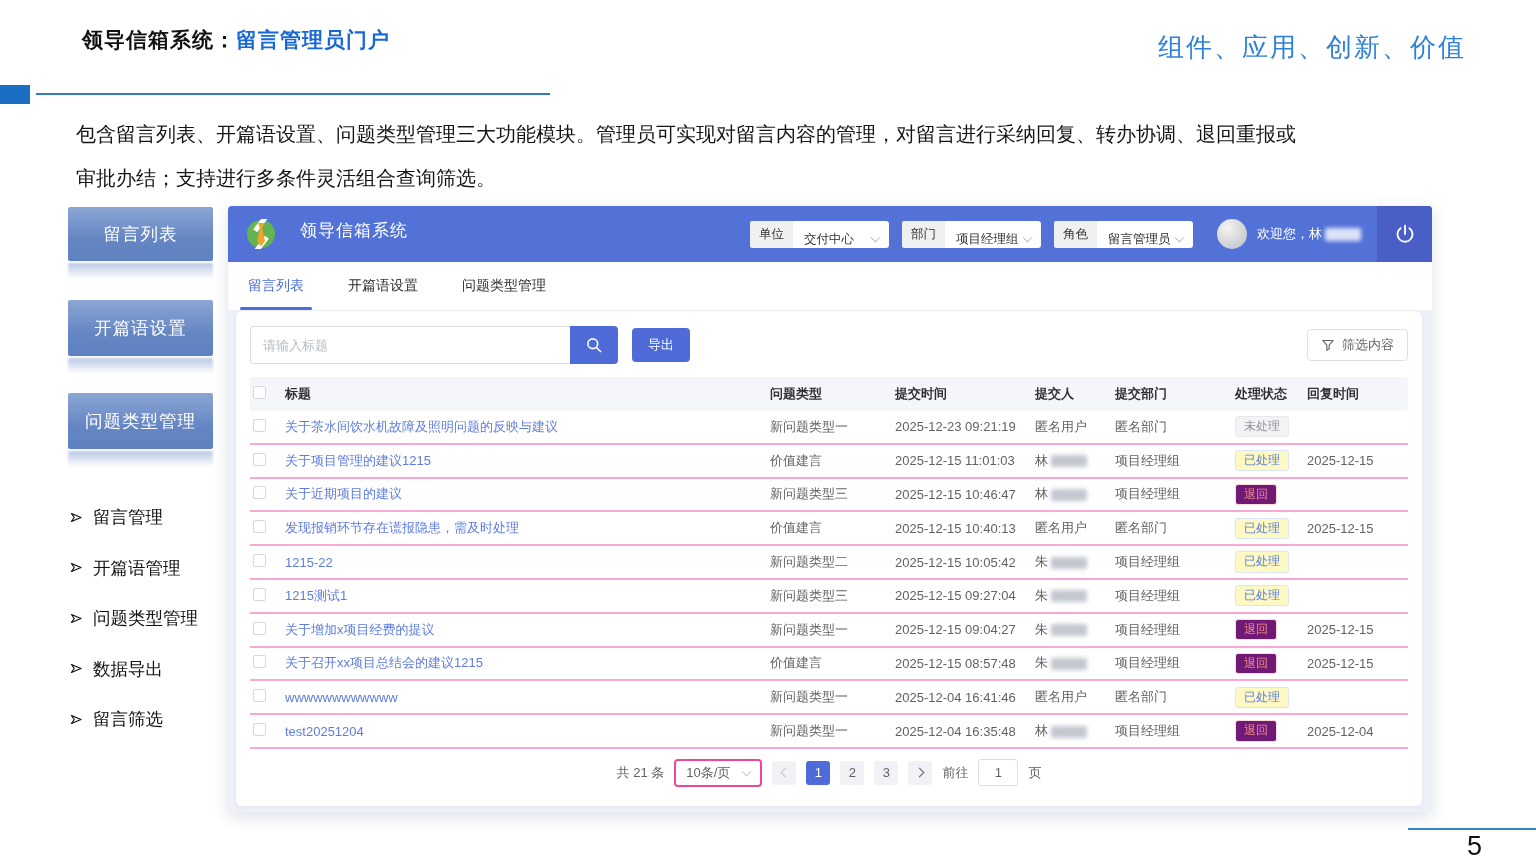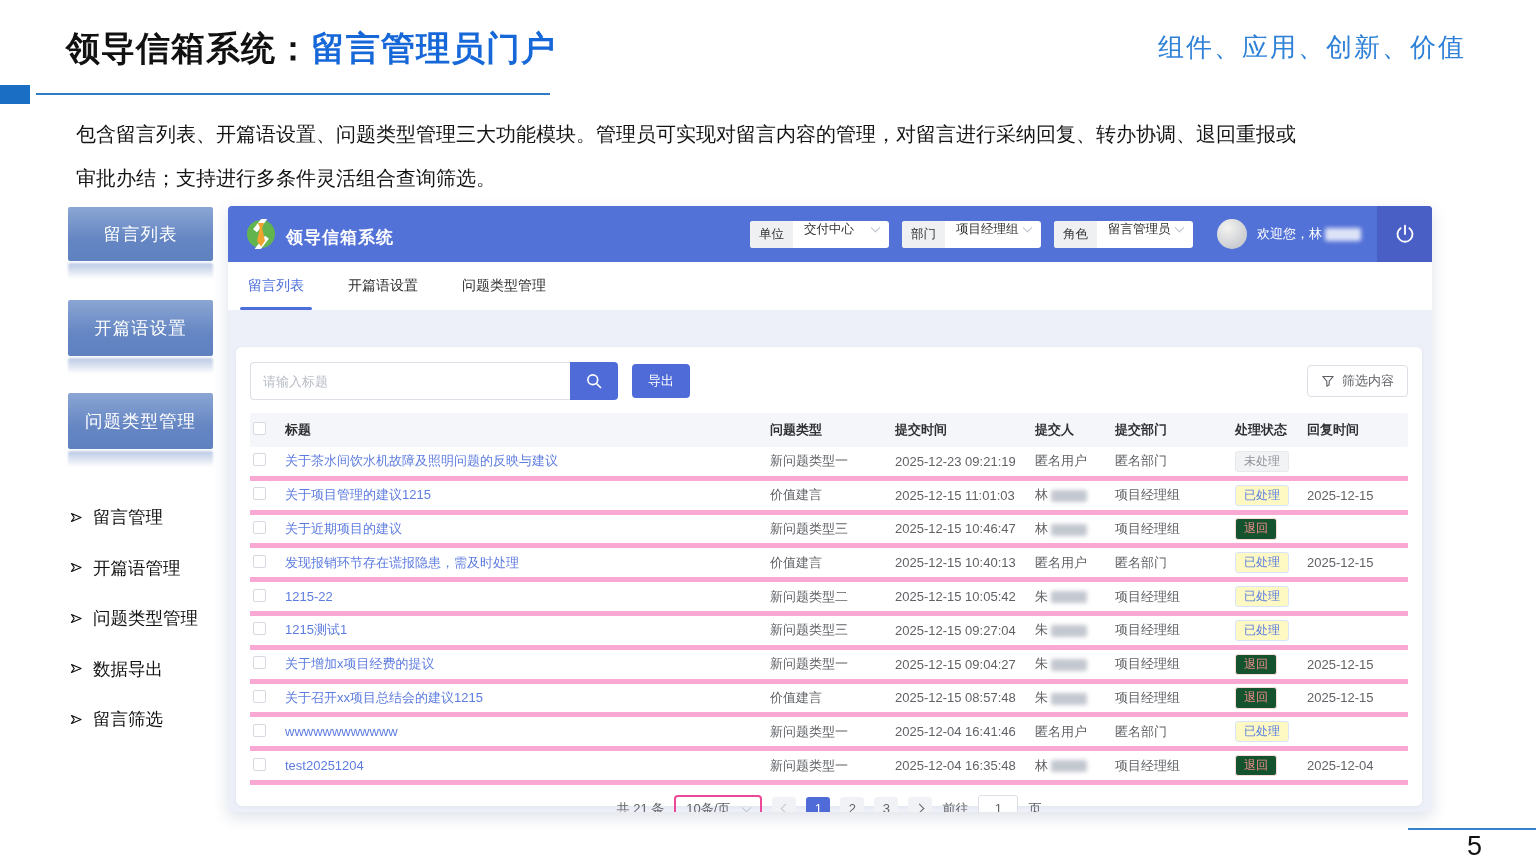--- a/index.html
+++ b/index.html
@@ -1,20 +1,20 @@
 <!DOCTYPE html>
 <html><head>
 <meta charset="utf-8">
 <style>
   * { margin:0; padding:0; box-sizing:border-box; }
   html,body { width:1536px; height:864px; background:#fff; font-family:"Liberation Sans", sans-serif; overflow:hidden; }
   .slide { position:relative; width:1536px; height:864px; background:#fff; }
 
   
-  .slide-title { position:absolute; left:66px; top:26px; font-size:34px; font-weight:bold; letter-spacing:1px; white-space:nowrap; }
+  .slide-title { position:absolute; left:82px; top:26px; font-size:21px; font-weight:bold; letter-spacing:1px; white-space:nowrap; }
   .slide-title .t-black { color:#111; }
   .slide-title .t-blue  { color:#1668d9; }
   .motto { position:absolute; right:70px; top:30px; font-size:26px; color:#2f81d8; letter-spacing:2px; }
   .rule-square { position:absolute; left:0; top:85px; width:30px; height:19px; background:#1a6fc4; }
   .rule-line { position:absolute; left:36px; top:93px; width:514px; height:2px; background:#2f7cc4; }
   .desc { position:absolute; left:76px; top:112px; width:1395px; font-size:20px; line-height:44px; color:#141414; }
 
   
   .side-btn { position:absolute; left:68px; width:145px; height:54px; display:flex; align-items:center; justify-content:center;
               color:#fff; font-size:17.5px; letter-spacing:1px; background:linear-gradient(180deg,#8ba6d4 0%,#6586c3 60%,#5f81c0 100%);
@@ -27,62 +27,62 @@
 
   
   .bullets { position:absolute; left:70px; top:492px; list-style:none;font-family:Liberation Serif, serif; }
   .bullets li { height:50.5px; display:flex; align-items:center; font-size:17.5px; color:#111; }
   .bullets li svg { margin-right:10px; flex:0 0 auto; }
 
   
   .app { position:absolute; left:228px; top:206px; width:1204px; height:606px; background:#edf0f8; border-radius:4px;
          overflow:hidden; box-shadow:0 5px 16px rgba(20,40,90,.14); }
   .app-header { height:56px; background:#5372d8; display:flex; align-items:center; padding-left:18px; }
-  .brand { display:flex; align-items:flex-end; gap:10px; color:#fff; font-size:17px; font-weight:bold; letter-spacing:1px; }
+  .brand { display:flex; align-items:flex-start; gap:24px; color:#fff; font-size:17px; font-weight:normal; letter-spacing:1px; }
   .selectors { display:flex; gap:13px; margin-left:auto; }
-  .selector { background:#fff; border-radius:3px; height:27px; display:flex; align-items:flex-start; font-size:12.5px; overflow:hidden; cursor:pointer; }
+  .selector { background:#fff; border-radius:3px; height:27px; display:flex; align-items:flex-end; font-size:12.5px; overflow:hidden; cursor:pointer; }
   .sel-label { background:#eff0f2; color:#303133; padding:0 9px; height:100%; display:flex; align-items:center; }
   .sel-value { position:relative; padding:0 17px 0 11px; min-width:96px; color:#303133; }
   .chev { position:absolute; right:10px; top:50%; width:7px; height:7px; border-right:1.4px solid #b9bec7; border-bottom:1.4px solid #b9bec7;
           transform:translateY(-70%) rotate(45deg); }
   .user { display:flex; align-items:center; gap:10px; margin:0 16px 0 24px; color:#fff; font-size:13px; white-space:nowrap; }
   .avatar { width:30px; height:30px; border-radius:50%; background:radial-gradient(circle at 35% 30%, #f4f3f0, #c8cbd0 75%); flex:0 0 auto; }
   .redact { display:inline-block; width:36px; height:12px; background:#c3c7cf; border-radius:2px; filter:blur(2px); vertical-align:middle; margin-left:3px; }
   .redact.light { background:rgba(255,255,255,.8); height:13px; }
   .power { width:55px; height:56px; background:#4a5fc6; display:flex; align-items:center; justify-content:center; cursor:pointer; }
 
   
   .tabbar { height:48px; background:#fff; display:flex; gap:36px; padding-left:16px; }
   .tab { display:flex; align-items:center; font-size:14px; color:#303133; position:relative; padding:0 4px; cursor:pointer; }
   .tab.active { color:#4d6fdb; }
   .tab.active::after { content:""; position:absolute; left:-4px; right:-4px; bottom:0; height:3px; background:#4d6fdb; border-radius:2px; }
 
   
-  .content { position:absolute; top:104px; left:0; right:0; bottom:0; padding:1px 10px 6px 8px;margin-top:36px; }
+  .content { position:absolute; top:104px; left:0; right:0; bottom:0; padding:1px 10px 6px 8px; }
   .card { background:#fff; border-radius:6px; height:100%; padding:15px 14px 0; box-shadow:0 1px 4px rgba(31,45,90,.06); }
 
   .toolbar { display:flex; align-items:center; margin-bottom:13px; }
   .searchwrap { display:flex; }
   .search-input { width:320px; height:38px; border:1px solid #dcdfe6; border-right:none; border-radius:4px 0 0 4px; padding:0 12px;
                   font-size:13px; color:#303133; outline:none; font-family:inherit; }
   .search-input::placeholder { color:#b7bcc4; }
   .searchbtn { width:48px; height:38px; background:#4e6bd8; border:none; border-radius:0 4px 4px 0; display:flex; align-items:center; justify-content:center; cursor:pointer; }
   .exportbtn { margin-left:14px; width:58px; height:34px; background:#4e6bd8; color:#fff; border:none; border-radius:4px; font-size:13px; cursor:pointer; font-family:inherit; }
   .filterbtn { margin-left:auto; height:32px; padding:0 13px; border:1px solid #dcdfe6; background:#fff; border-radius:4px; color:#606266;
                font-size:13px; display:flex; align-items:center; gap:7px; cursor:pointer; font-family:inherit; }
 
   .thead, .trow { display:grid; grid-template-columns:35px 485px 125px 140px 80px 120px 72px 1fr; align-items:center; }
   .thead { background:#f4f6fa; height:34px; color:#303133; font-weight:bold; font-size:13px; border-radius:2px; }
-  .trow { height:33.8px; border-bottom:5px solid #f9a8d4; color:#606266; font-size:13px; }
+  .trow { height:33.8px; border-bottom:2px solid #f9a8d4; color:#606266; font-size:13px; }
   .c-title a { color:#5d7ce0; text-decoration:none; cursor:pointer; white-space:nowrap; }
   .checkbox { width:13px; height:13px; border:1px solid #d5d9e0; border-radius:2px; display:inline-block; background:#fff; margin-left:3px; cursor:pointer; }
   .badge { display:inline-block; padding:3px 8px; border-radius:3px; font-size:12px; line-height:1.1; }
   .badge.pending  { background:#f2f3f5; color:#91959c; border:1px solid #e7e9ec; }
   .badge.done     { background:#fef9c3; color:#5a7de0; border:1px solid #d9e4fb; }
-  .badge.returned { background:#14532d; color:#f08b8b; border:1px solid #fbdcdc; }
+  .badge.returned { background:#701a75; color:#f08b8b; border:1px solid #fbdcdc; }
 
   .pager { display:flex; align-items:center; justify-content:center; gap:10px; height:48px; color:#606266; font-size:13px; }
   .pg-size { border:2px solid #ec4899; border-radius:4px; height:28px; display:flex; align-items:center; padding:0 30px 0 10px; position:relative; cursor:pointer; }
   .pg-size .chev { border-color:#c0c4cc; }
   .pg-btn { min-width:24px; height:24px; padding:0 6px; border-radius:3px; background:#f0f2f5; display:flex; align-items:center; justify-content:center; cursor:pointer; }
   .pg-btn.active { background:#4e6bd8; color:#fff; }
   .arr { width:7px; height:7px; border-left:1.6px solid currentColor; border-bottom:1.6px solid currentColor; display:inline-block; }
   .arr.left  { transform:rotate(45deg); margin-left:2px; }
   .arr.right { transform:rotate(225deg); margin-right:2px; }
   .pg-btn.prev { color:#c3c7ce; }

